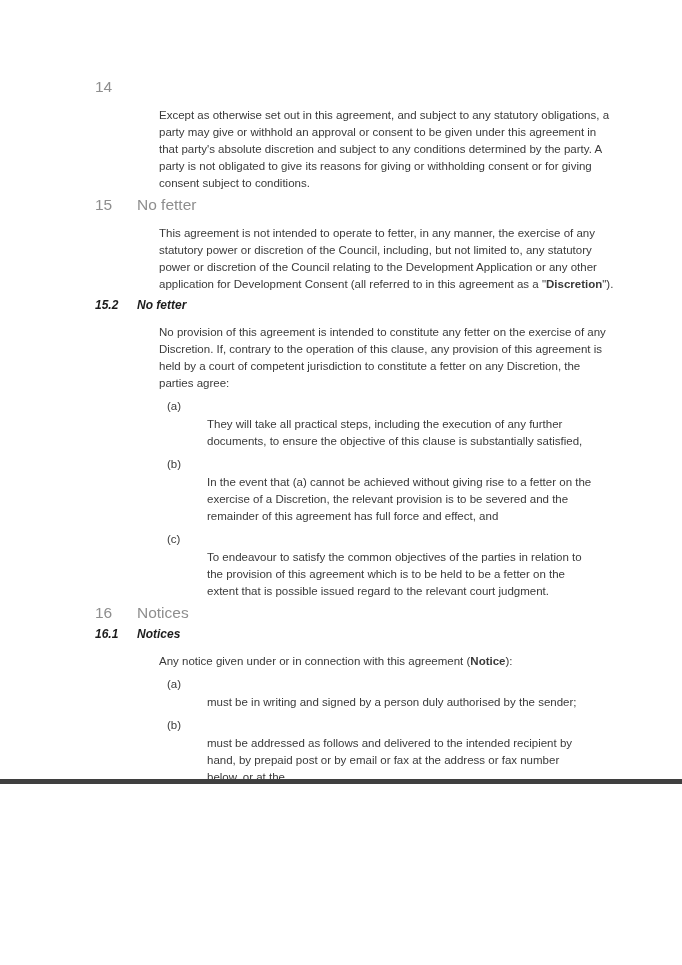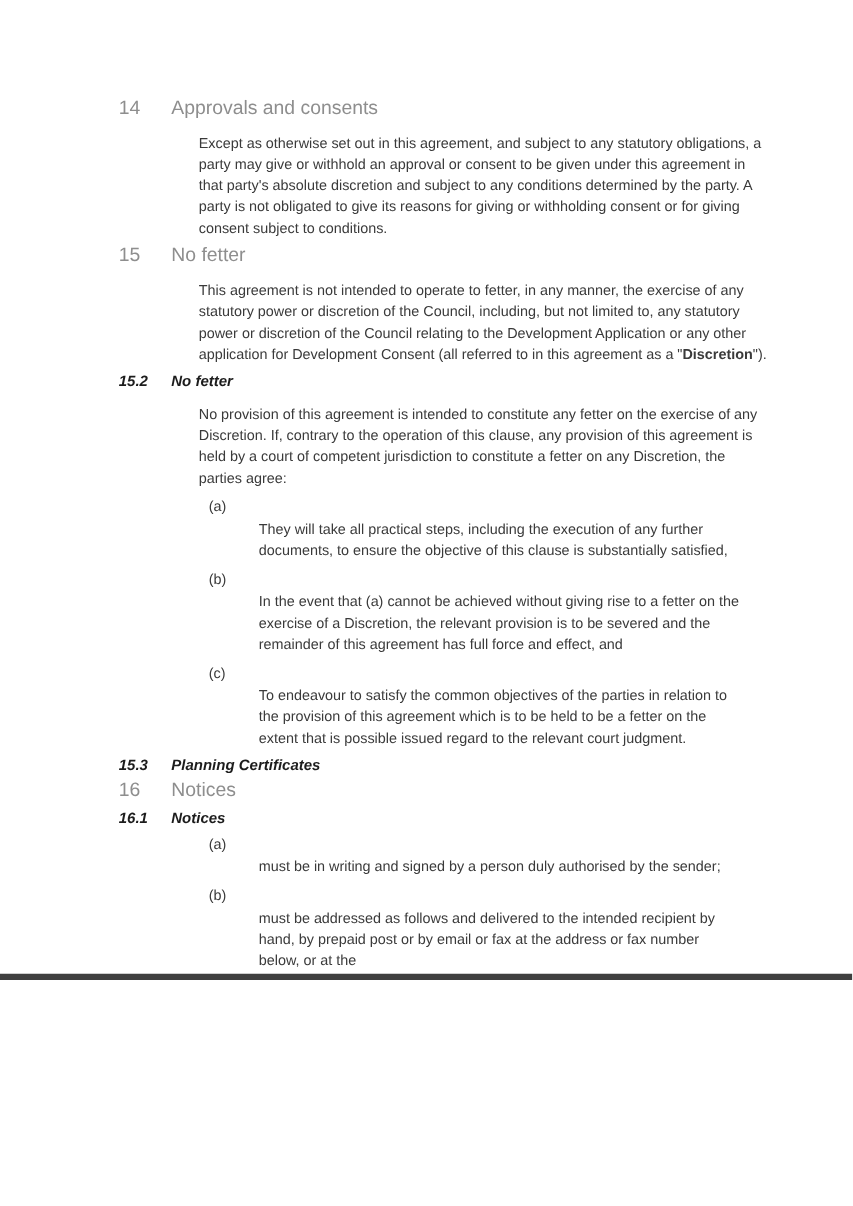--- a/index.html
+++ b/index.html
@@ -72,21 +72,20 @@
   }
 </style>
 </head>
 <body>
 
 <div class="page">
   <div class="doc">
 
     <div class="h1">
       <span class="num">14</span>
-      <span class="title">Approvals and consents</span>
     </div>
     <p class="para">Except as otherwise set out in this agreement, and subject to any statutory obligations, a party may give or withhold an approval or consent to be given under this agreement in that party's absolute discretion and subject to any conditions determined by the party. A party is not obligated to give its reasons for giving or withholding consent or for giving consent subject to conditions.</p>
 
     <div class="h1">
       <span class="num">15</span>
       <span class="title">No fetter</span>
     </div>
 
     <p class="para"><span>This agreement is not intended to operate to fetter, in any manner, the exercise of any statutory power or discretion of the Council, including, but not limited to, any statutory power or discretion of the Council relating to the Development Application or any other application for Development Consent (all referred to in this agreement as a "</span><span class="bold">Discretion</span><span>").</span></p>
 
@@ -102,34 +101,31 @@
     </div>
     <div class="item">
       <span class="marker">(b)</span>
       <span class="item-text">In the event that (a) cannot be achieved without giving rise to a fetter on the exercise of a Discretion, the relevant provision is to be severed and the remainder of this agreement has full force and effect, and</span>
     </div>
     <div class="item">
       <span class="marker">(c)</span>
       <span class="item-text">To endeavour to satisfy the common objectives of the parties in relation to the provision of this agreement which is to be held to be a fetter on the extent that is possible issued regard to the relevant court judgment.</span>
     </div>
 
-    <div class="h2">
-      <span class="num">15.3</span>
-      <span class="title">Planning Certificates</span>
-    </div>
 
     <div class="h1">
       <span class="num">16</span>
       <span class="title">Notices</span>
     </div>
 
     <div class="h2">
       <span class="num">16.1</span>
       <span class="title">Notices</span>
     </div>
+    <p class="para"><span>Any notice given under or in connection with this agreement (</span><span class="bold">Notice</span><span>):</span></p>
 
     <div class="item">
       <span class="marker">(a)</span>
       <span class="item-text">must be in writing and signed by a person duly authorised by the sender;</span>
     </div>
     <div class="item">
       <span class="marker">(b)</span>
       <span class="item-text">must be addressed as follows and delivered to the intended recipient by hand, by prepaid post or by email or fax at the address or fax number below, or at the</span>
     </div>
 

